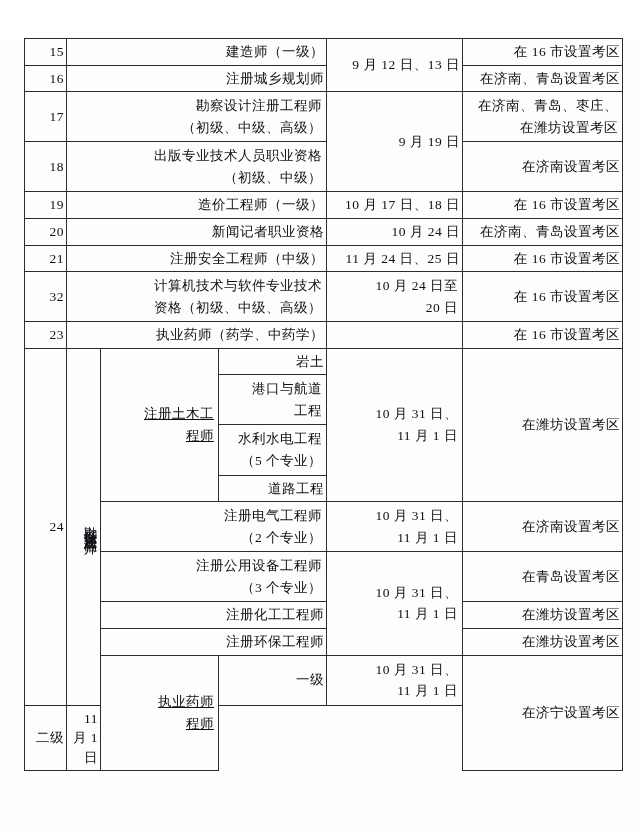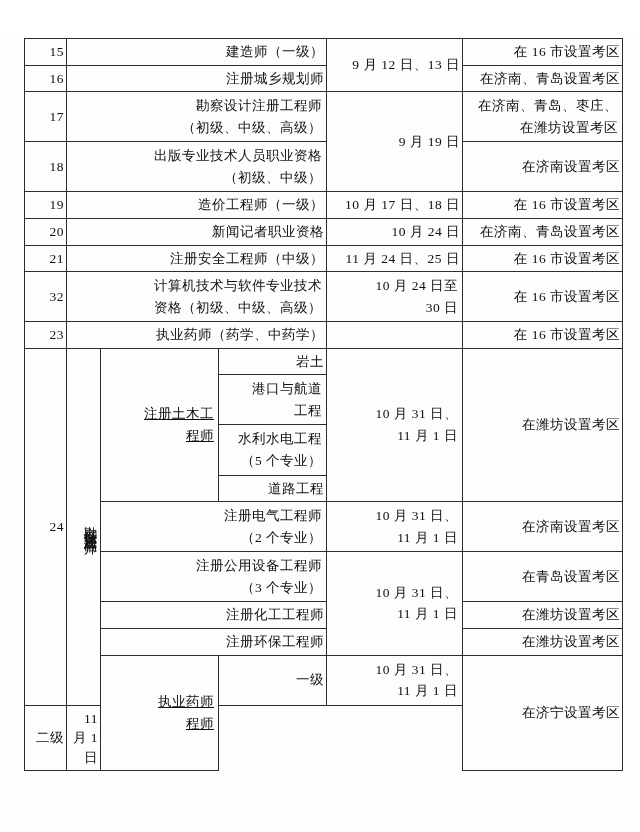--- a/index.html
+++ b/index.html
@@ -153,21 +153,21 @@
     </tr>
 
     <tr>
       <td class="num">32</td>
       <td class="name" colspan="3">
             <span class="cellwrap">计算机技术与软件专业技术</span>
             <span class="cellwrap">资格（初级、中级、高级）</span>
           </td>
       <td class="date">
             <span class="cellwrap">10 月 24 日至</span>
-            <span class="cellwrap">30 日</span>
+            <span class="cellwrap">20 日</span>
           </td>
       <td class="region">在 16 市设置考区</td>
     </tr>
 
     <tr>
       <td class="num">23</td>
       <td class="name" colspan="3">执业药师（药学、中药学）</td>
       <td class="date"></td>
       <td class="region">在 16 市设置考区</td>
     </tr>

